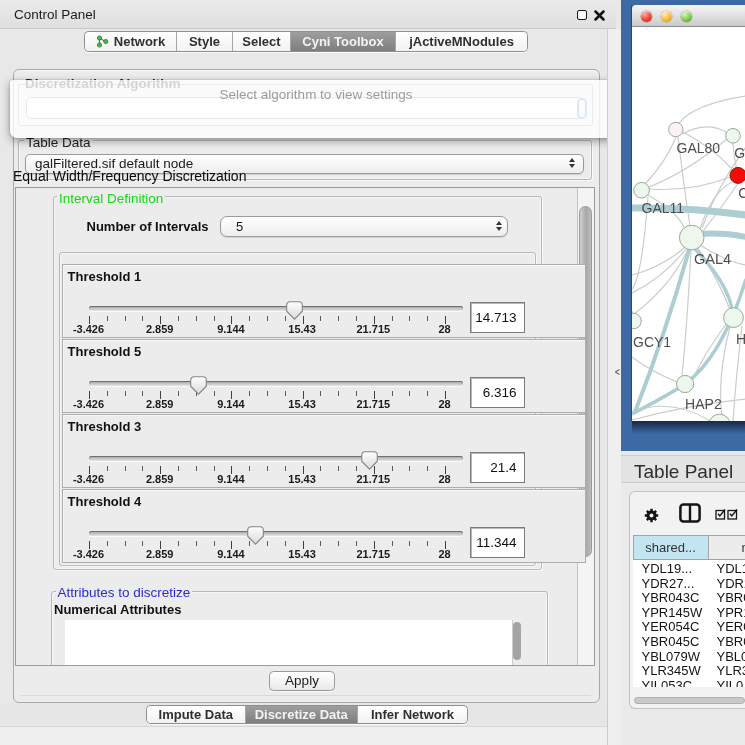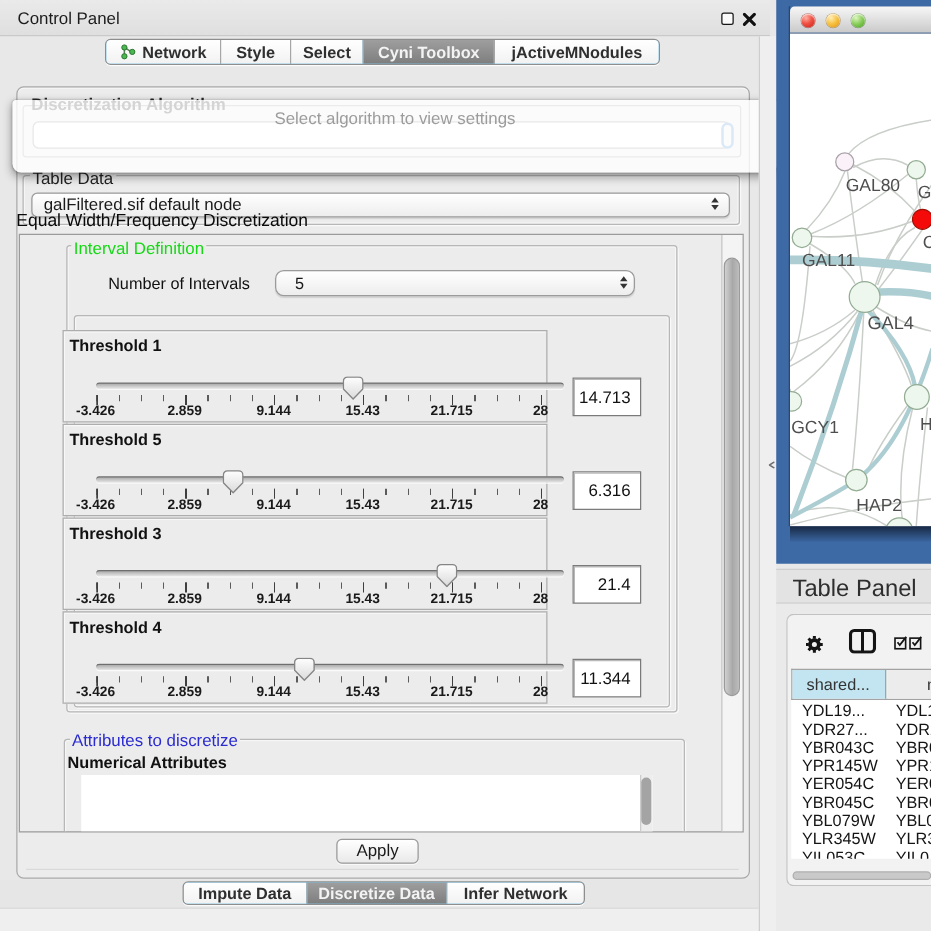--- a/index.html
+++ b/index.html
@@ -10,21 +10,21 @@
 .glabel { position:absolute; font-size:13.5px; background:#ECECEC; padding:0 2px; white-space:nowrap; }
 .seg { position:absolute; display:flex; border:1px solid #8E8E8E; border-radius:4.5px; background:#7dd3fc; overflow:hidden; box-shadow:0 1px 0 rgba(255,255,255,0.8); }
 .seg > div { display:flex; align-items:center; justify-content:center; font-size:13px; font-weight:bold; color:#2F2F2F; border-right:1px solid #A6A6A6; background:linear-gradient(#FFFFFF,#F2F2F2); }
 .seg > div:last-child { border-right:none; }
 .seg > div.sel { background:linear-gradient(#9E9E9E,#7E7E7E); color:#F3F3F3; }
 .combo { position:absolute; border:1px solid #9B9B9B; border-radius:5px; background:linear-gradient(#FFFFFF,#EDEDED); box-shadow:0 1px 1px rgba(0,0,0,0.12); font-size:13px; color:#1A1A1A; }
 .combo .txt { position:absolute; left:11px; top:0; bottom:0; display:flex; align-items:center; }
 .arrows { position:absolute; width:7px; }
 .arrows .up { width:0;height:0;border-left:3.5px solid transparent;border-right:3.5px solid transparent;border-bottom:4.5px solid #333; margin-bottom:2.5px;}
 .arrows .dn { width:0;height:0;border-left:3.5px solid transparent;border-right:3.5px solid transparent;border-top:4.5px solid #333;}
-.row { position:absolute; left:34px; width:388px; height:74px; border:1px solid #ADADAD; box-shadow: inset 1px 1px 0 rgba(255,255,255,0.65); background:#ECECEC; }
+.row { position:absolute; left:46px; width:524px; height:74px; border:1px solid #ADADAD; box-shadow: inset 1px 1px 0 rgba(255,255,255,0.65); background:#ECECEC; }
 .row .rlabel { position:absolute; left:4.5px; top:4.5px; font-size:13px; font-weight:bold; color:#111; }
 .row .track { position:absolute; left:25.5px; top:41px; width:374px; height:5px; border-radius:2.5px; background:linear-gradient(#9E9E9E,#E6E6E6); box-shadow: inset 0 1px 0 #6F6F6F, 0 1px 0 #FAFAFA; }
 .row .tickmin { position:absolute; left:25.5px; top:51.5px; width:358px; height:4.5px; background:repeating-linear-gradient(to right,#5B5B5B 0px,#5B5B5B 1px,transparent 1px,transparent 17.8px); }
 .row .tickmaj { position:absolute; left:25.5px; top:51.5px; width:358px; height:7.5px; background:repeating-linear-gradient(to right,#3F3F3F 0px,#3F3F3F 1px,transparent 1px,transparent 71.2px); }
 .row .tl { position:absolute; top:58.5px; transform:translateX(-50%); font-size:11px; font-weight:bold; color:#1A1A1A; }
 .row .vbox { position:absolute; left:406.5px; top:37.5px; width:55px; height:31px; background:#FFF; border:1px solid #7A7A7A; box-shadow: inset 1px 1px 0 #B9B9B9; font-size:13.5px; color:#111; text-align:right; line-height:29px; padding-right:7px; }
 .row svg.thumb { position:absolute; top:36.5px; }
 .netlabel { font-size:14px; fill:#4E4E4E; }
 </style>
 </head>
@@ -72,21 +72,21 @@
 </div>
 
 <div class="abs" style="left:15px;top:186.5px;width:580px;height:479px;border:1px solid #9A9A9A;background:#ECECEC;overflow:hidden;">
 
   <div class="abs" style="right:0;top:0;width:17.5px;height:478.5px;background:#F4F4F4;border-left:1px solid #C4C4C4;"></div>
   <div class="abs" style="right:2.5px;top:18px;width:12.5px;height:351px;border-radius:6.5px;background:linear-gradient(to right,#D0D0D0,#A8A8A8 55%,#BCBCBC);border:1px solid #9A9A9A;"></div>
 
   <div class="grp" style="left:36.5px;top:8.5px;width:489.5px;height:373.5px;"></div>
   <div class="glabel" style="left:41px;top:3px;color:#15D915;">Interval Definition</div>
 
-  <div class="abs" style="left:70.5px;top:31px;font-size:13px;font-weight:normal;color:#111;">Number of Intervals</div>
+  <div class="abs" style="left:70.5px;top:31px;font-size:13px;font-weight:bold;color:#111;">Number of Intervals</div>
   <div class="combo" style="left:204px;top:28px;width:288px;height:21px;border-radius:7px;">
     <div class="txt" style="left:15px;">5</div>
     <div class="arrows" style="right:4.5px;top:4px;">
         <div class="up"></div>
         <div class="dn"></div>
       </div>
   </div>
 
   <div class="grp" style="left:43px;top:64px;width:476.5px;height:314px;"></div>
 

